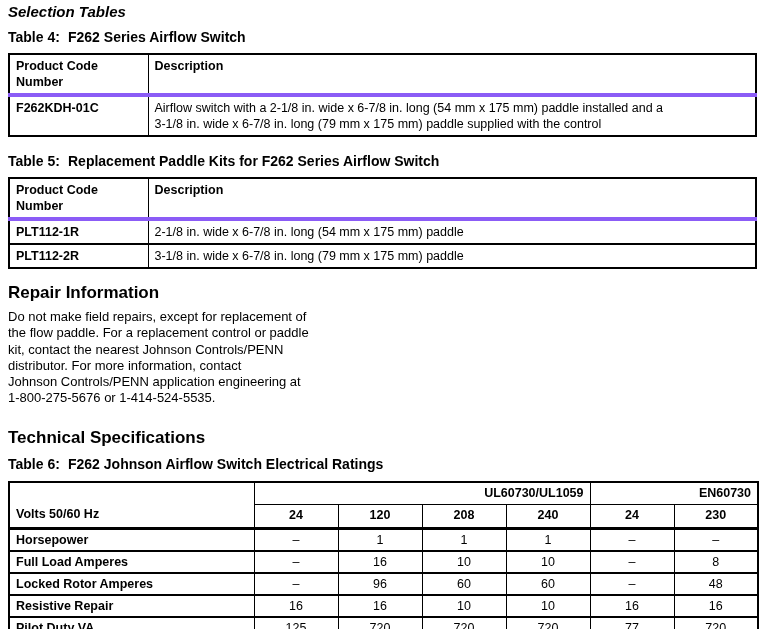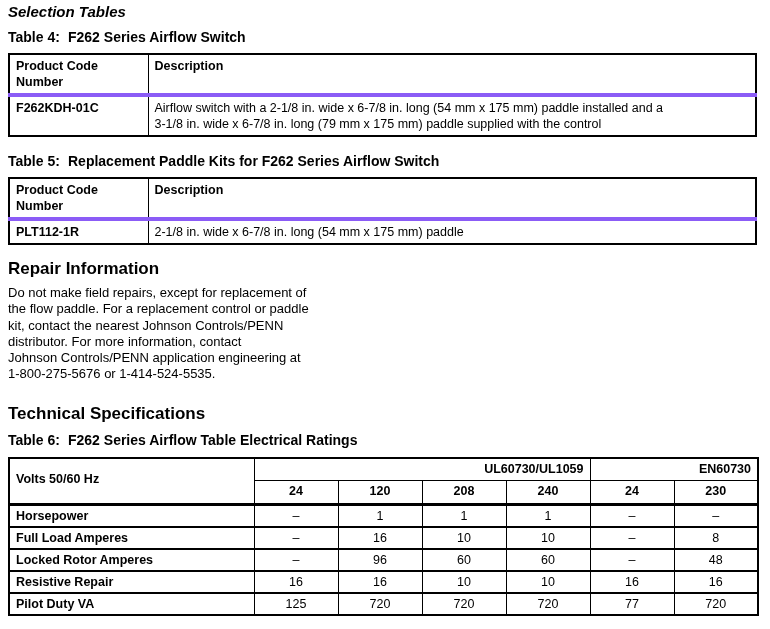--- a/index.html
+++ b/index.html
@@ -60,21 +60,21 @@
   .t45 thead th { height: 40px; }
   .t45 tbody td { height: 23px; }
 
   
   .t6 col.c1 { width: 245px; }
   .t6 col.cn { width: 84px; }
   .t6 thead th { border-bottom: 1px solid #000; padding: 2px 6px; }
   .t6 thead th.sep { border-bottom: 3px solid #000; }
   .t6 thead th.grp { text-align: right; height: 23px; }
   .t6 thead th.vnum { text-align: center; height: 24px; }
-  .t6 thead th.volts { vertical-align: bottom; padding-bottom: 16px; margin-left: 36px; }
+  .t6 thead th.volts { vertical-align: bottom; padding-bottom: 5px; margin-left: 36px; }
   .t6 tbody th, .t6 tbody td { height: 22px; padding: 2px 6px; }
   .t6 tbody td.val { text-align: center; }
 
   .para {
     font-size: 13px;
     line-height: 16.3px;
     margin: 0;
   }
 </style>
 </head>
@@ -116,39 +116,43 @@
   <thead>
     <tr>
       <th>Product Code Number</th>
       <th>Description</th>
     </tr>
   </thead>
   <tbody>
     <tr>
       <td class="code">PLT112-1R</td>
       <td>2-1/8 in. wide x 6-7/8 in. long (54 mm x 175 mm) paddle</td>
+    </tr>
+    <tr>
+      <td class="code">PLT112-2R</td>
+      <td>3-1/8 in. wide x 6-7/8 in. long (79 mm x 175 mm) paddle</td>
     </tr>
   </tbody>
 </table>
 
 <h2 class="section-heading">Repair Information</h2>
 
 <p class="para">
   </p>
 <div class="para">Do not make field repairs, except for replacement of</div>
   <div class="para">the flow paddle. For a replacement control or paddle</div>
   <div class="para">kit, contact the nearest Johnson Controls/PENN</div>
   <div class="para">distributor. For more information, contact</div>
   <div class="para">Johnson Controls/PENN application engineering at</div>
   <div class="para">1-800-275-5676 or 1-414-524-5535.</div>
 <p></p>
 
 <h2 class="section-heading tech">Technical Specifications</h2>
 
-<p class="table-title t6-title"><span class="tlabel">Table 6:</span><span>F262 Series Airflow Table Electrical Ratings</span></p>
+<p class="table-title t6-title"><span class="tlabel">Table 6:</span><span>F262 Johnson Airflow Switch Electrical Ratings</span></p>
 
 <table class="dtable t6">
   <colgroup>
     <col class="c1">
       <col class="cn">
       <col class="cn">
       <col class="cn">
       <col class="cn">
       <col class="cn">
       <col class="cn">

